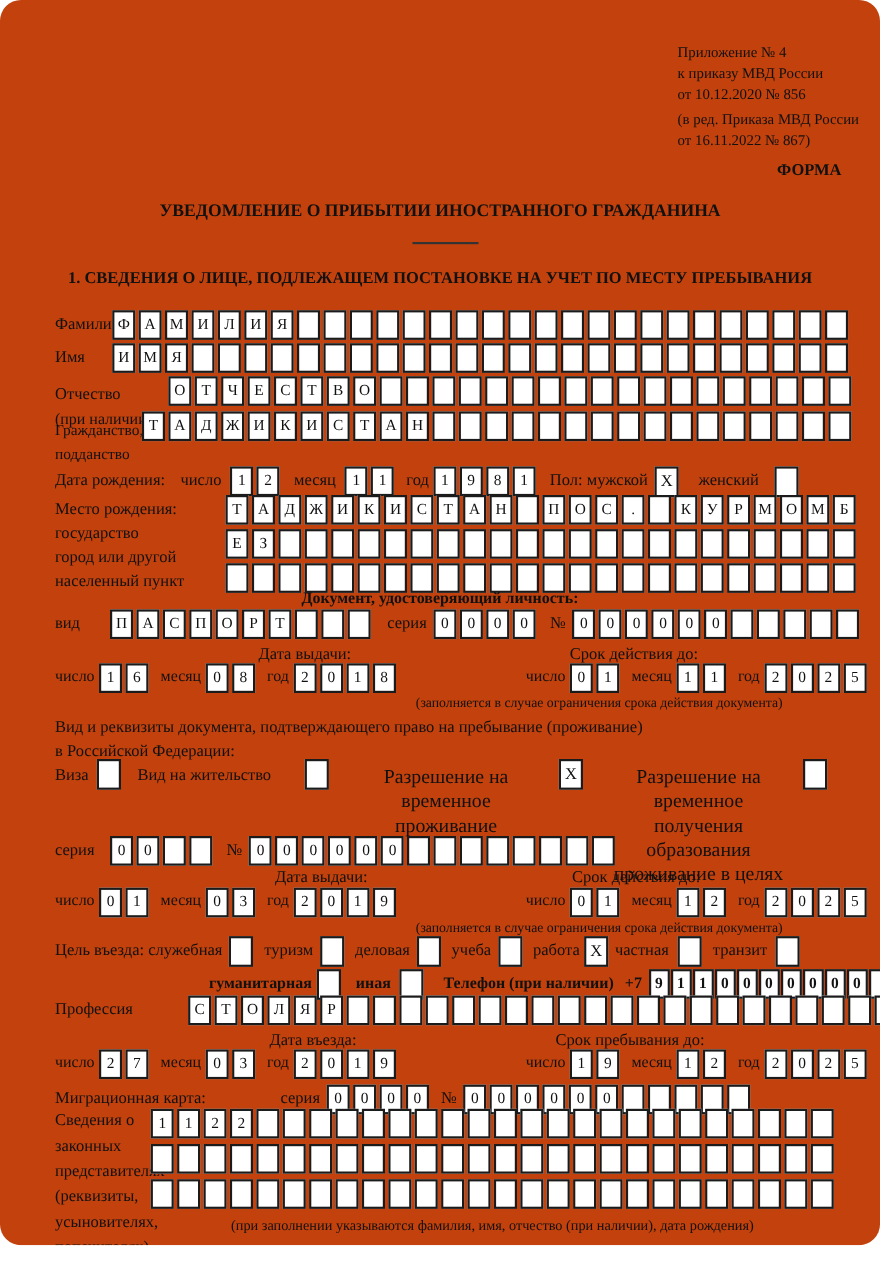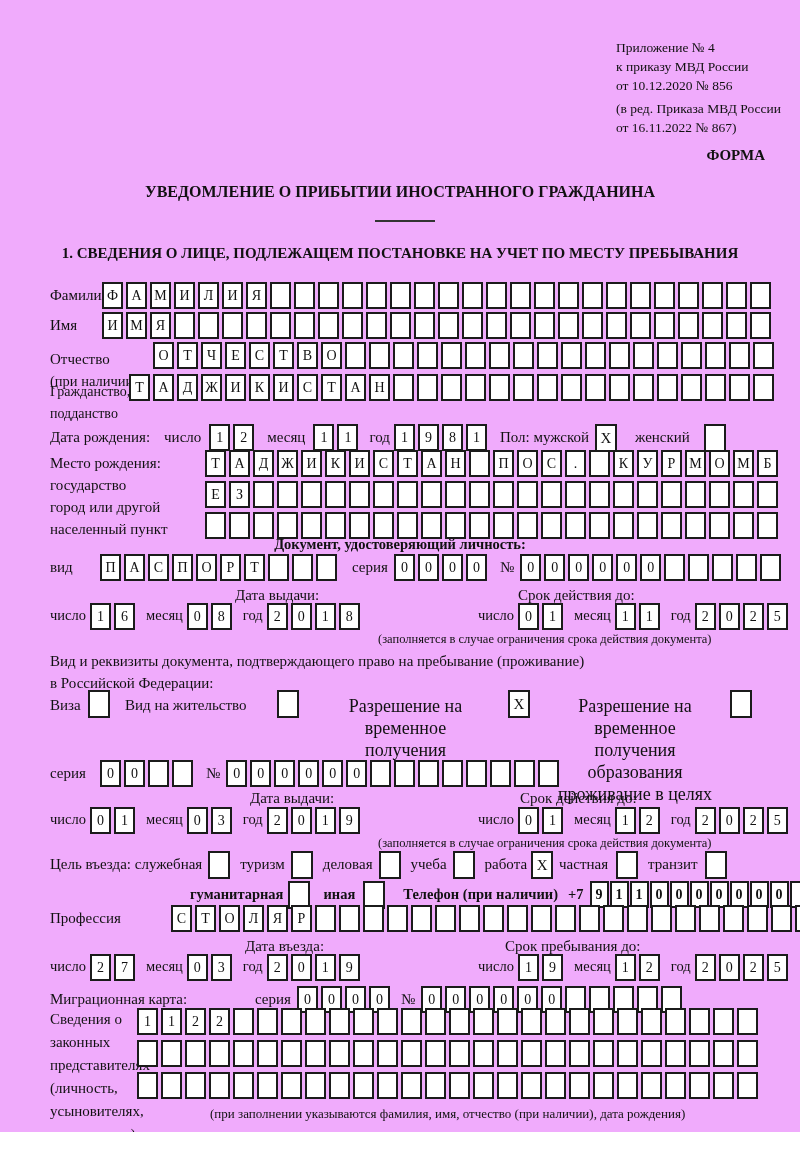--- a/index.html
+++ b/index.html
@@ -1,17 +1,17 @@
 <!DOCTYPE html>
 <html><head>
 <meta charset="utf-8">
 <style>
   html,body{margin:0;padding:0;background:#fff;}
-  .page{position:relative;width:800px;height:1132px;background:#f0abfc;color:#111;
-        font-family:"Liberation Serif","DejaVu Serif",serif;overflow:hidden;}
+  .page{position:relative;width:800px;height:1132px;background:#c2410c;color:#111;
+        font-family:"Liberation Serif","DejaVu Serif",serif;overflow:hidden;border-radius:19px;}
   .abs{position:absolute;}
   .lbl{font-size:15px;white-space:nowrap;}
   .sm{font-size:12.5px;}
   .b{font-weight:bold;}
   .ctr{width:800px;text-align:center;}
   .cells{display:flex;flex:none;}
   .cell{display:inline-flex;align-items:center;justify-content:center;flex:none;
         width:21px;height:27px;border:2px solid #1b1b1b;box-sizing:border-box;
         margin-right:3px;font-size:14px;background:#fff;}
   .cell-sm{width:19px;margin-right:1px;}
@@ -383,21 +383,21 @@
 
   <div class="abs lbl" style="top:653px;left:50px;">Вид и реквизиты документа, подтверждающего право на пребывание (проживание)</div>
   <div class="abs lbl" style="top:675px;left:50px;">в Российской Федерации:</div>
 
   <div class="abs lbl" style="top:697px;left:50px;">Виза</div>
   <span class="abs cb" style="top:690px;left:88px;"></span>
   <div class="abs lbl" style="top:697px;left:125px;">Вид на жительство</div>
   <span class="abs cb" style="top:690px;left:277px;"></span>
   <div class="abs cklbl" style="top:695px;left:313px;width:185px;">
     <div>Разрешение на временное</div>
-    <div>получения</div>
+    <div>проживание</div>
   </div>
   <span class="abs cb" style="top:690px;left:508px;">X</span>
   <div class="abs cklbl" style="top:695px;left:545px;width:180px;">
     <div>Разрешение на временное</div>
     <div>получения образования</div>
     <div>проживание в целях</div>
   </div>
   <span class="abs cb" style="top:690px;left:730px;"></span>
 
   <div class="abs grow" style="top:760px;left:50px;">
@@ -606,21 +606,21 @@
         <span class="cell"></span>
         <span class="cell"></span>
         <span class="cell"></span>
       </div>
   </div>
 
   <div class="abs" style="top:1008px;left:50px;line-height:23px;">
     <div class="lbl">Сведения о</div>
     <div class="lbl">законных</div>
     <div class="lbl">представителях</div>
-    <div class="lbl">(личность,</div>
+    <div class="lbl">(реквизиты,</div>
     <div class="lbl">усыновителях,</div>
     <div class="lbl">попечителях)</div>
   </div>
   <div class="abs cells" style="top:1008px;left:137px;">
       <span class="cell">1</span>
       <span class="cell">1</span>
       <span class="cell">2</span>
       <span class="cell">2</span>
       <span class="cell"></span>
       <span class="cell"></span>

